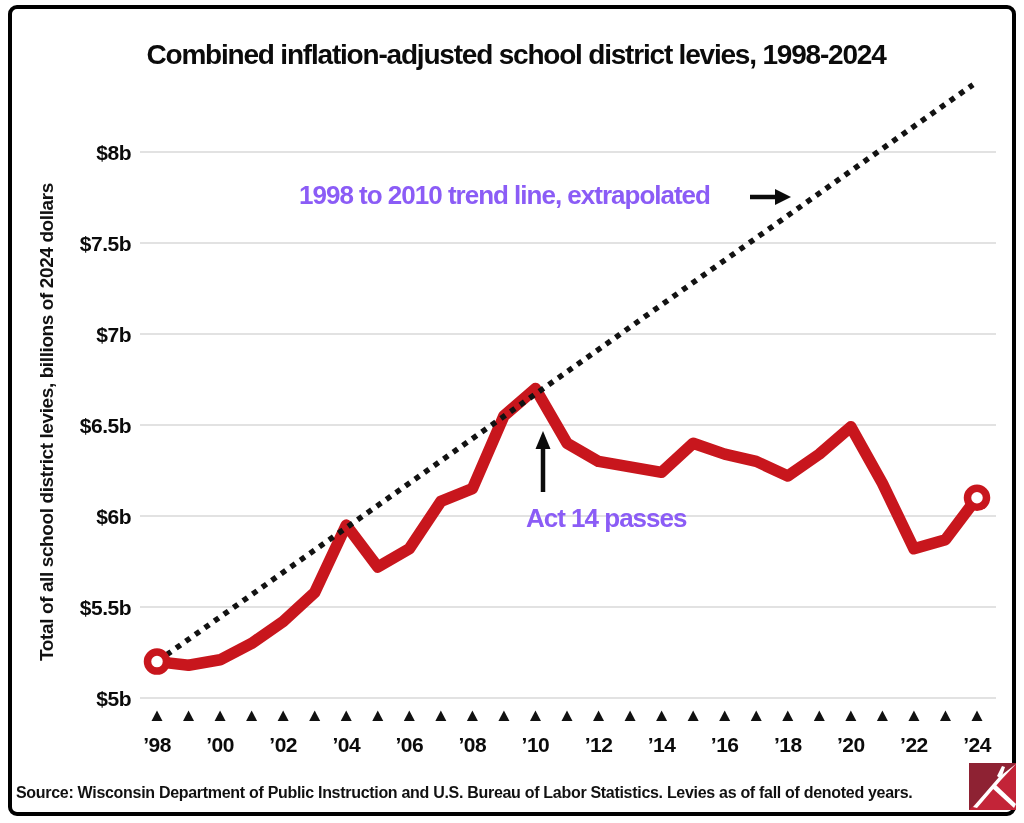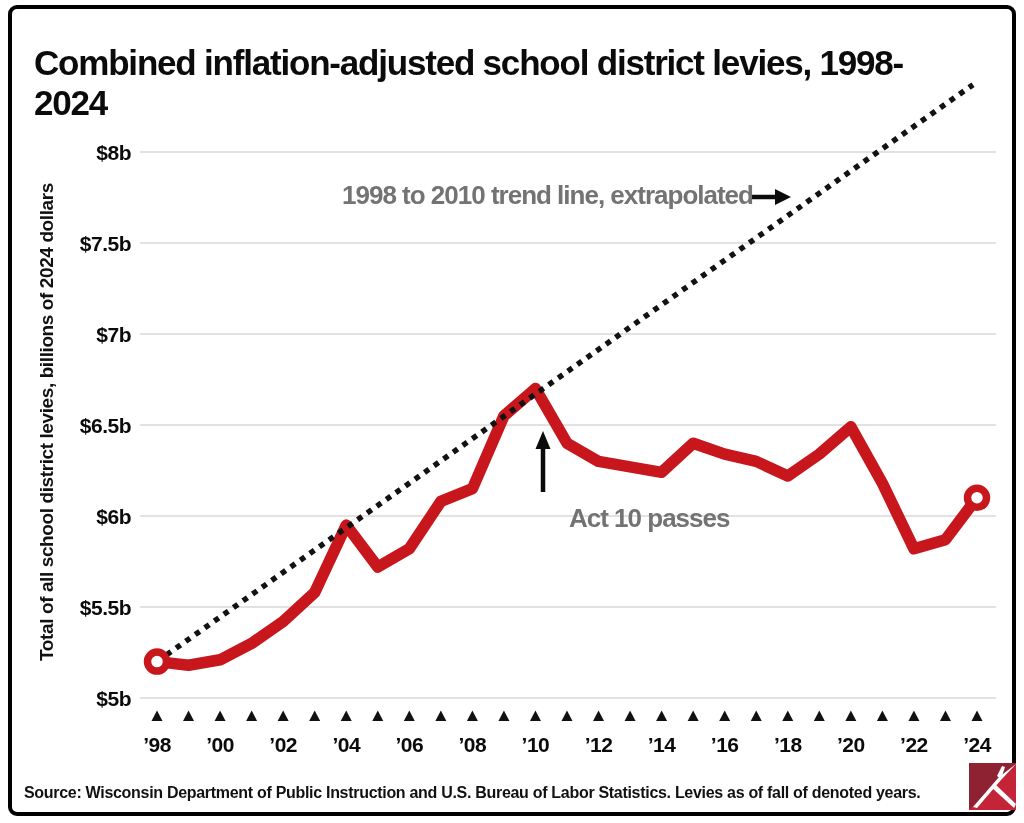--- a/index.html
+++ b/index.html
@@ -5,39 +5,39 @@
   html,body{margin:0;padding:0;}
   body{
     width:1024px;height:823px;position:relative;background:#ffffff;
     font-family:"Liberation Sans", sans-serif;color:#111;overflow:hidden;
   }
   .frame{
     position:absolute;left:8px;top:5px;width:1000px;height:803px;
     border:4px solid #000;border-radius:9px;background:#fff;
   }
   .title{
-    position:absolute;left:34px;top:20px;width:940px;
-    font-size:35px;font-weight:bold;letter-spacing:-1.2px;color:#0b0b0b;
+    position:absolute;left:46px;top:20px;width:940px;
+    font-size:28px;font-weight:bold;letter-spacing:-1.2px;color:#0b0b0b;text-align:center;
   }
   .y-axis-label{
     position:absolute;left:47px;top:422px;width:580px;text-align:center;
     transform:translate(-50%,-50%) rotate(-90deg);
     font-size:19px;font-weight:bold;letter-spacing:-0.4px;white-space:nowrap;
   }
   #chart{position:absolute;left:0;top:0;}
   .ytick{font-size:21px;font-weight:bold;letter-spacing:-0.5px;fill:#0b0b0b;}
   .xtick{font-size:21px;font-weight:bold;letter-spacing:-0.5px;fill:#0b0b0b;}
   .anno{
-    position:absolute;font-weight:bold;color:#737373;
-    font-size:26px;letter-spacing:-1px;white-space:nowrap;margin-left:43px;
+    position:absolute;font-weight:bold;color:#8b5cf6;
+    font-size:26px;letter-spacing:-1px;white-space:nowrap;
   }
   .anno-trend{left:299px;top:180px;}
   .anno-act10{left:526px;top:501px;line-height:34px;}
   .source{
-    position:absolute;left:24px;top:784px;
+    position:absolute;left:16px;top:784px;
     font-size:16px;font-weight:bold;letter-spacing:-0.3px;white-space:nowrap;
   }
   .logo{position:absolute;left:969px;top:763px;width:47px;height:47px;}
 </style>
 </head>
 <body>
 
 <div class="frame"></div>
 
 <h1 class="title">Combined inflation-adjusted school district levies, 1998-2024</h1>
@@ -106,21 +106,21 @@
     <text x="977" y="752" text-anchor="middle" class="xtick">’24</text>
     <line x1="750" y1="197" x2="777" y2="197" stroke="#0b0b0b" stroke-width="4.5"></line>
     <polygon points="775,189 791,197 775,205" fill="#0b0b0b"></polygon>
     <line x1="543" y1="492" x2="543" y2="447" stroke="#0b0b0b" stroke-width="4.5"></line>
     <polygon points="535.5,449 550.5,449 543,431" fill="#0b0b0b"></polygon>
   </svg>
 
 <div class="anno anno-trend">1998 to 2010 trend line, extrapolated</div>
 
 <div class="anno anno-act10">
-  <div>Act 10 passes</div>
+  <div>Act 14 passes</div>
 </div>
 
 <div class="source">Source: Wisconsin Department of Public Instruction and U.S. Bureau of Labor Statistics. Levies as of fall of denoted years.</div>
 
 <svg class="logo" viewBox="0 0 47 47">
   <rect id="logo-bg" x="0" y="0" width="47" height="47" fill="#c32438"></rect>
   <polygon id="logo-dark" points="0,0 47,0 0,47" fill="#8e2233"></polygon>
   <path d="M47 1 L30 14 L4 44 L8 45 L32 17 Z" fill="#ffffff"></path>
   <path d="M22 24 L45 45 L47 41 L27 22 Z" fill="#ffffff"></path>
   <path d="M28 13 L33 3 L36 4 L32 16 Z" fill="#ffffff"></path>

